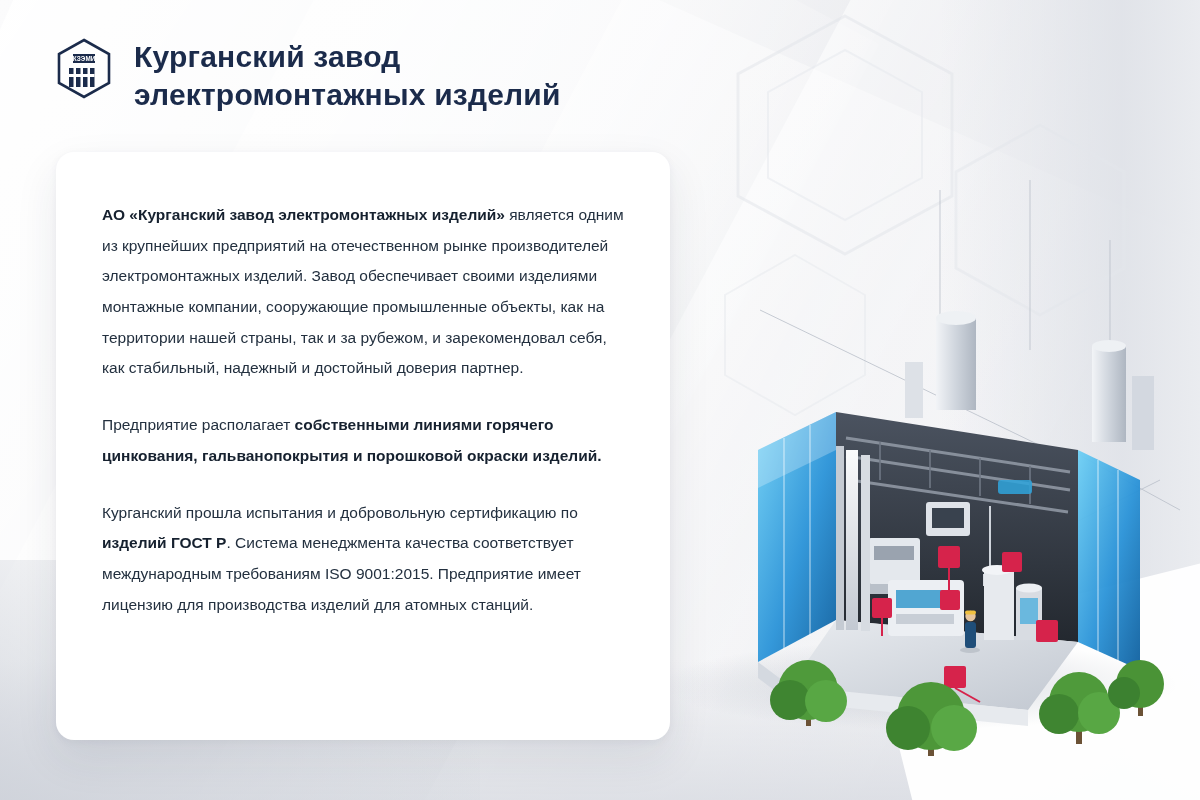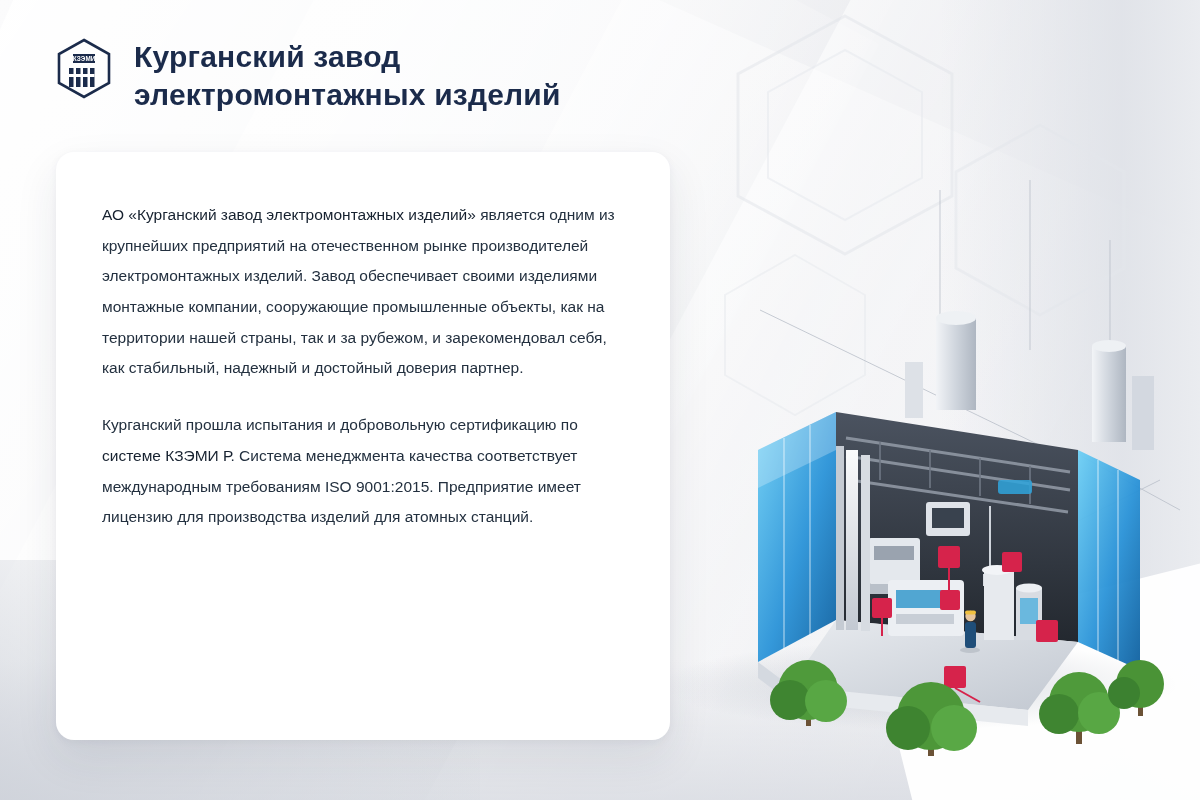--- a/index.html
+++ b/index.html
@@ -127,21 +127,21 @@
 
   .card-body {
     font-size: 15.5px;
     line-height: 1.98;
     color: #23303f;
   }
 
   .para { margin-bottom: 22px; }
   .para:last-child { margin-bottom: 0; }
   .para.tight { margin-bottom: 26px; }
-  b, strong { font-weight: normal; color: #16212f; }
+  b, strong { font-weight: bold; color: #16212f; }
 
   
   .illus {
     position: absolute;
     right: 0;
     top: 150px;
     width: 560px;
     height: 620px;
     z-index: 5;
   }
@@ -205,21 +205,22 @@
         <rect x="13" y="36" width="25.5" height="3" fill="#ffffff"></rect>
       </svg>
     </div>
     <div class="title">Курганский завод
 электромонтажных изделий</div>
   </div>
 
   <div class="card">
     <div class="card-body">
       <p class="para tight"><b>АО «Курганский завод электромонтажных изделий»</b><span> является одним из крупнейших предприятий на отечественном рынке производителей электромонтажных изделий. Завод обеспечивает своими изделиями монтажные компании, сооружающие промышленные объекты, как на территории нашей страны, так и за рубежом, и зарекомендовал себя, как стабильный, надежный и достойный доверия партнер.</span></p>
-      <p class="para"><span>Курганский прошла испытания и добровольную сертификацию по </span><b>системе КЗЭМИ Р</b><span>. Система менеджмента качества соответствует международным требованиям ISO 9001:2015. Предприятие имеет лицензию для производства изделий для атомных станций.</span></p>
+      <p class="para tight"><span>Предприятие располагает </span><b>собственными линиями горячего цинкования, гальванопокрытия и порошковой окраски изделий.</b></p>
+      <p class="para"><span>Курганский прошла испытания и добровольную сертификацию по </span><b>изделий ГОСТ Р</b><span>. Система менеджмента качества соответствует международным требованиям ISO 9001:2015. Предприятие имеет лицензию для производства изделий для атомных станций.</span></p>
     </div>
   </div>
 
   <div class="ground"></div>
 
   <div class="illus">
     <svg viewBox="0 0 560 620" aria-hidden="true">
       <defs>
         <linearGradient id="glass" x1="0" y1="0" x2="1" y2="1">
           <stop offset="0%" stop-color="#6fd0f5"></stop>

